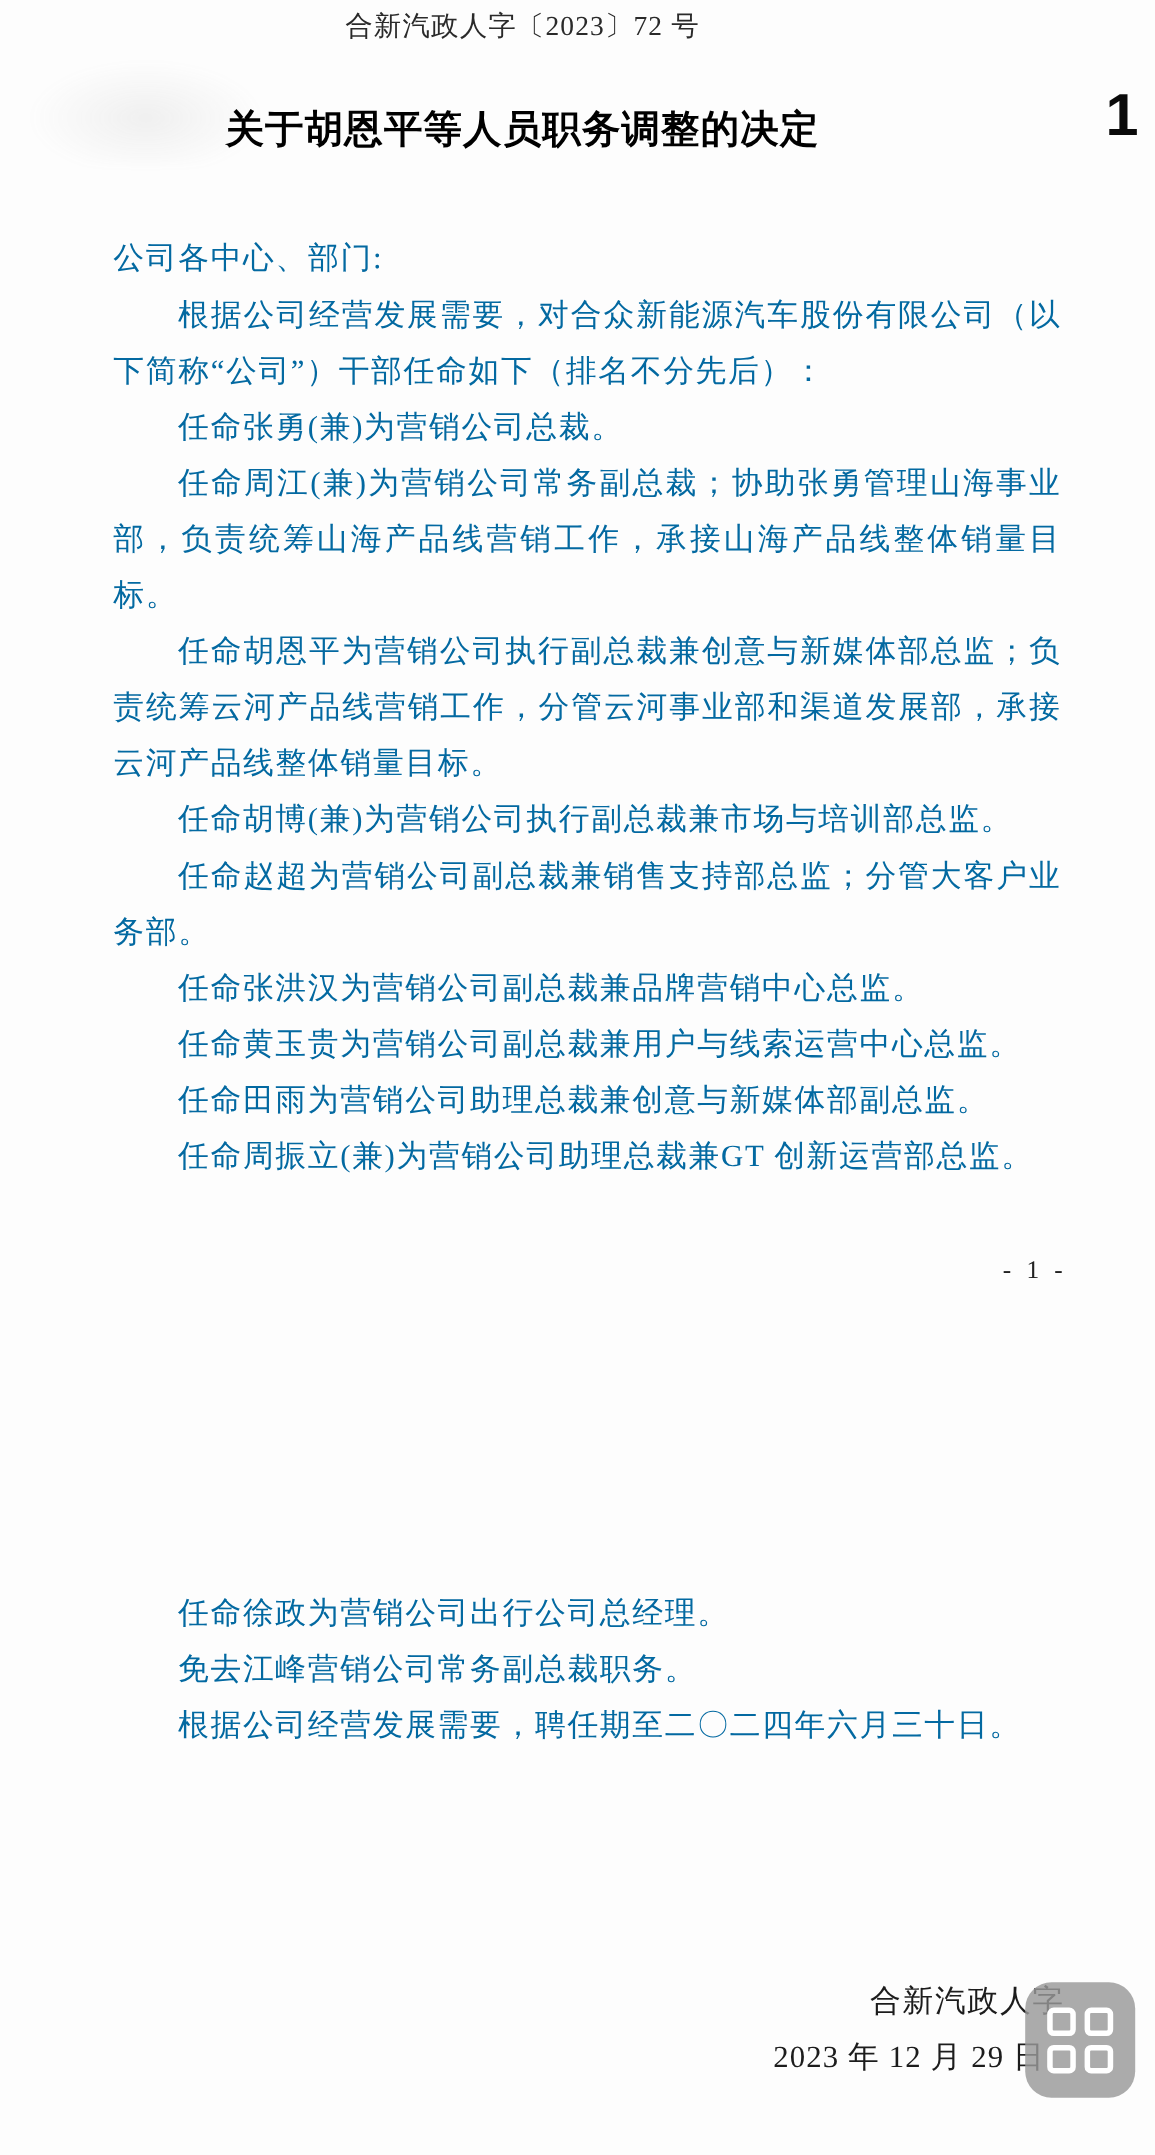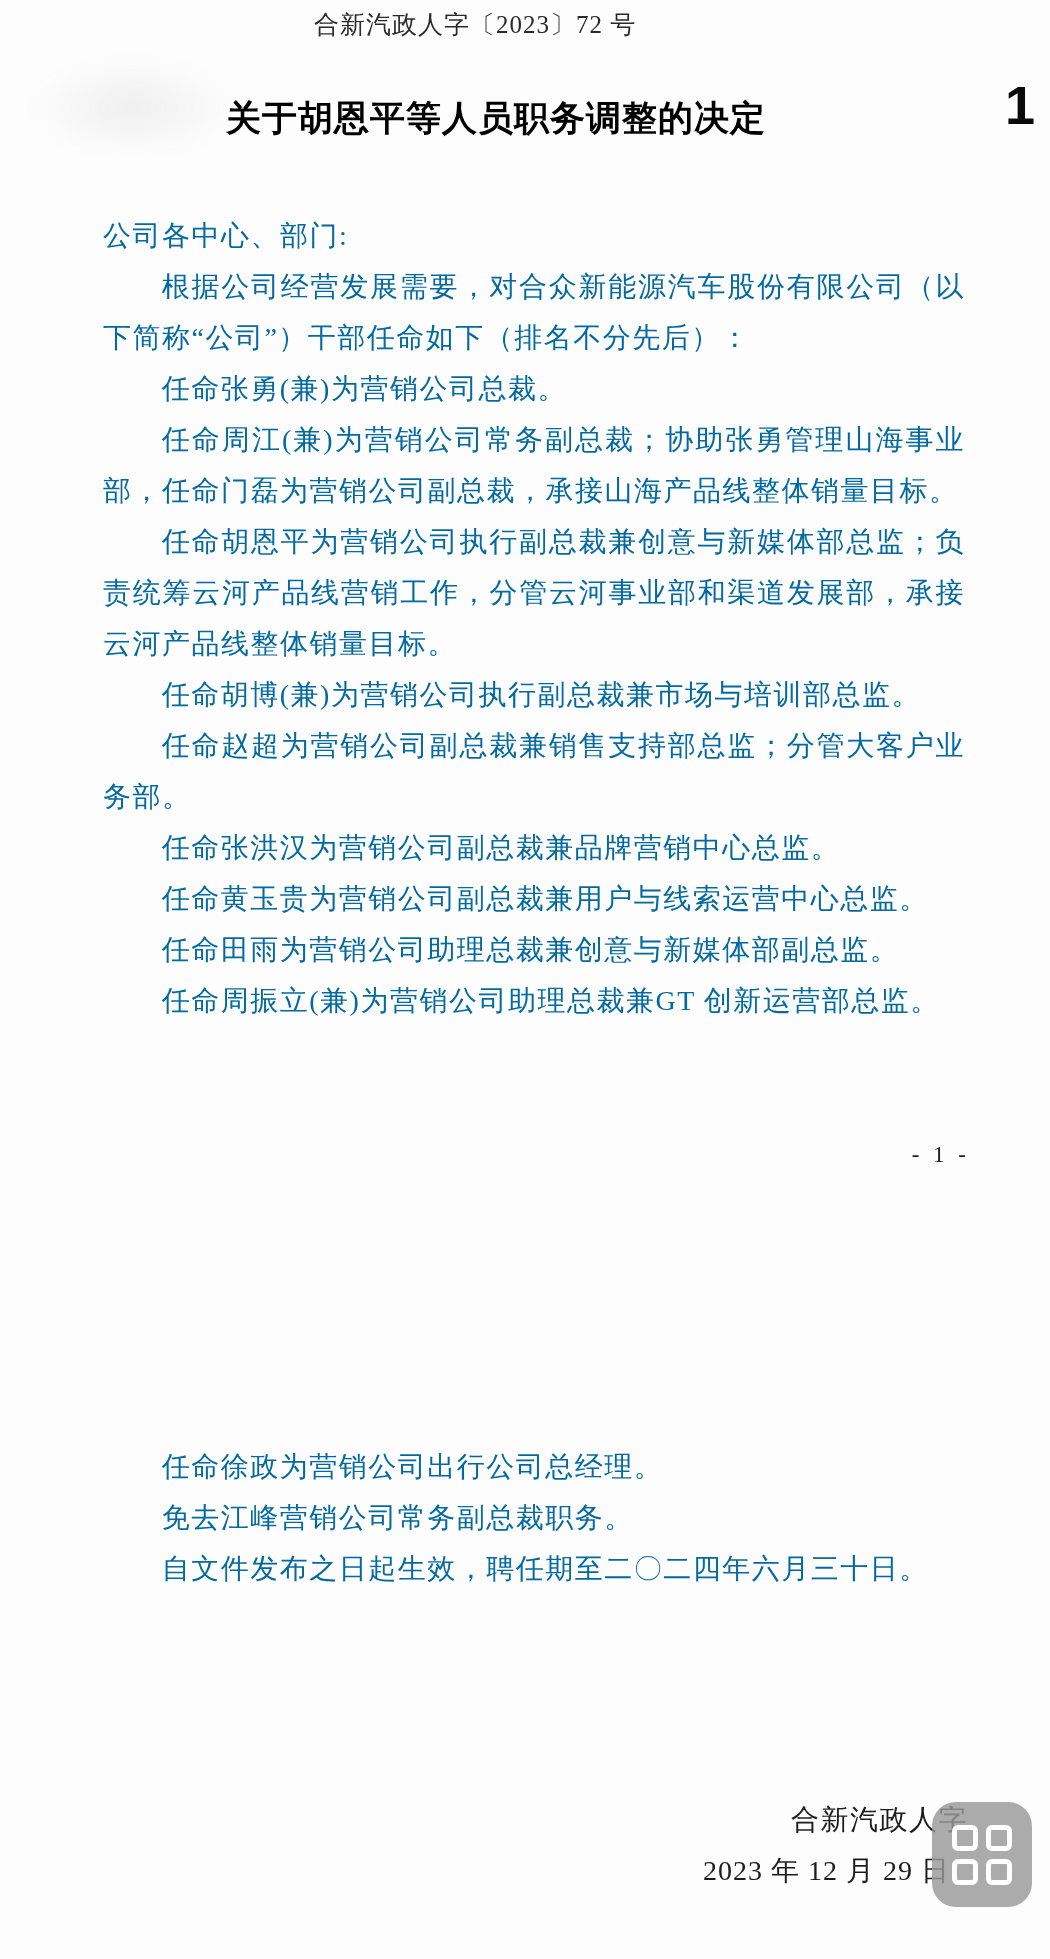--- a/index.html
+++ b/index.html
@@ -34,21 +34,20 @@
   }
   .title {
     top: 94px;
     margin: 0;
     font-family: "Liberation Sans", "DejaVu Sans", sans-serif;
     font-weight: 800;
     font-size: 35px;
     letter-spacing: 1px;
     color: #000;
     line-height: 48px;
-    padding-left: 21px;
   }
   .corner-digit {
     position: absolute;
     top: 78px;
     left: 1005px;
     font-family: "Liberation Sans", "DejaVu Sans", sans-serif;
     font-weight: 700;
     font-size: 54px;
     line-height: 54px;
     color: #0a0a0a;
@@ -133,36 +132,36 @@
   <div class="center-band doc-number">合新汽政人字〔2023〕72 号</div>
 
   <div class="corner-digit">1</div>
 
   <h1 class="center-band title">关于胡恩平等人员职务调整的决定</h1>
 
   <div class="body body1">
     <p class="salutation">公司各中心、部门:</p>
     <p class="para">根据公司经营发展需要，对合众新能源汽车股份有限公司（以下简称“公司”）干部任命如下（排名不分先后）：</p>
     <p class="para">任命张勇(兼)为营销公司总裁。</p>
-    <p class="para">任命周江(兼)为营销公司常务副总裁；协助张勇管理山海事业部，任命门磊为营销公司副总裁，承接山海产品线整体销量目标。</p>
+    <p class="para">任命周江(兼)为营销公司常务副总裁；协助张勇管理山海事业部，负责统筹山海产品线营销工作，承接山海产品线整体销量目标。</p>
     <p class="para">任命胡恩平为营销公司执行副总裁兼创意与新媒体部总监；负责统筹云河产品线营销工作，分管云河事业部和渠道发展部，承接云河产品线整体销量目标。</p>
     <p class="para">任命胡博(兼)为营销公司执行副总裁兼市场与培训部总监。</p>
     <p class="para">任命赵超为营销公司副总裁兼销售支持部总监；分管大客户业务部。</p>
     <p class="para">任命张洪汉为营销公司副总裁兼品牌营销中心总监。</p>
     <p class="para">任命黄玉贵为营销公司副总裁兼用户与线索运营中心总监。</p>
     <p class="para">任命田雨为营销公司助理总裁兼创意与新媒体部副总监。</p>
     <p class="para">任命周振立(兼)为营销公司助理总裁兼GT 创新运营部总监。</p>
   </div>
 
   <div class="page-number">- 1 -</div>
 
   <div class="body body2">
     <p class="para">任命徐政为营销公司出行公司总经理。</p>
     <p class="para">免去江峰营销公司常务副总裁职务。</p>
-    <p class="para">自文件发布之日起生效，聘任期至二〇二四年六月三十日。</p>
+    <p class="para">根据公司经营发展需要，聘任期至二〇二四年六月三十日。</p>
   </div>
 
   <div class="sig-org">合新汽政人字</div>
 
   <div class="sig-date">2023 年 12 月 29 日</div>
 
   <div class="float-widget">
     <div class="grid4">
       <span class="sq"></span>
       <span class="sq"></span>

